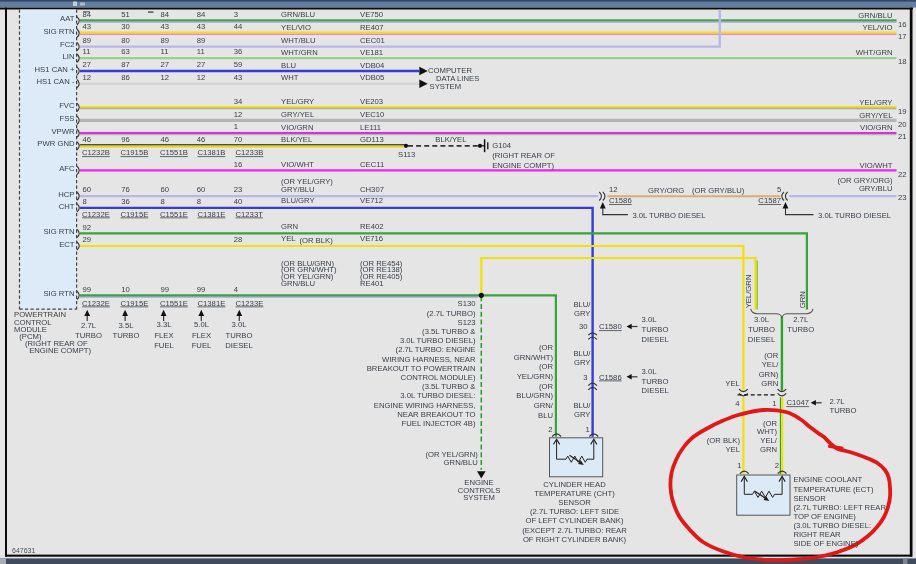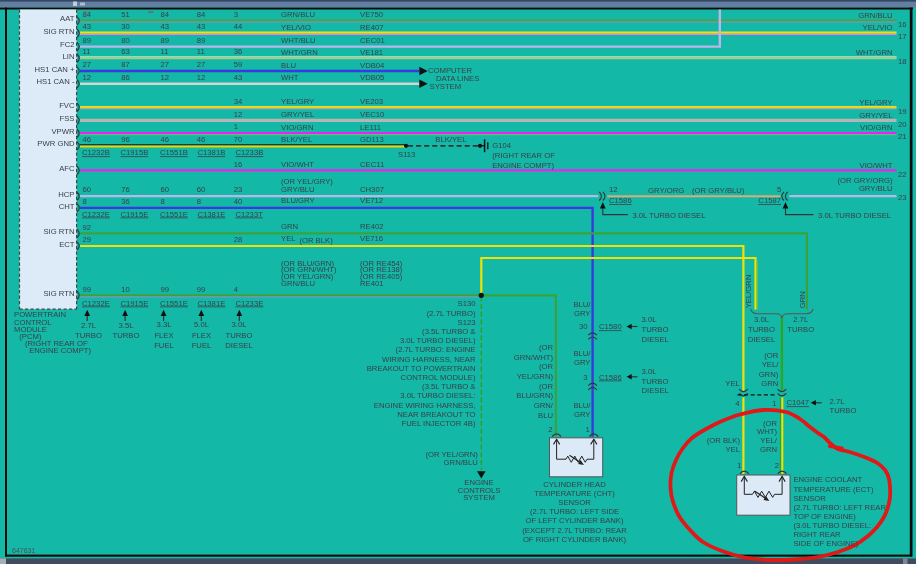--- a/index.html
+++ b/index.html
@@ -1,14 +1,14 @@
 <!DOCTYPE html>
 <html><head><meta charset="utf-8"><style>
 html,body{margin:0;padding:0;background:#fff}
-.page{position:relative;width:916px;height:564px;overflow:hidden;background:#14b8a6}
+.page{position:relative;width:916px;height:564px;overflow:hidden;background:#e5e5e5}
 svg{font-family:"Liberation Sans",sans-serif}
 </style></head><body>
 <div class="page">
 <svg width="916" height="564" viewBox="0 0 916 564">
 <rect x="0" y="0" width="916" height="7.6" fill="#637ea0"></rect>
 <rect x="0" y="0" width="916" height="1.6" fill="#334867"></rect>
 <rect x="73" y="1.5" width="4" height="4.5" fill="#c3cdd8"></rect>
 <rect x="80" y="2.5" width="5" height="3" fill="#aebbc9"></rect>
 <rect x="0" y="7.6" width="913" height="1.9" fill="#0a0a0a"></rect>
 <rect x="5" y="7.6" width="2" height="549" fill="#0a0a0a"></rect>

